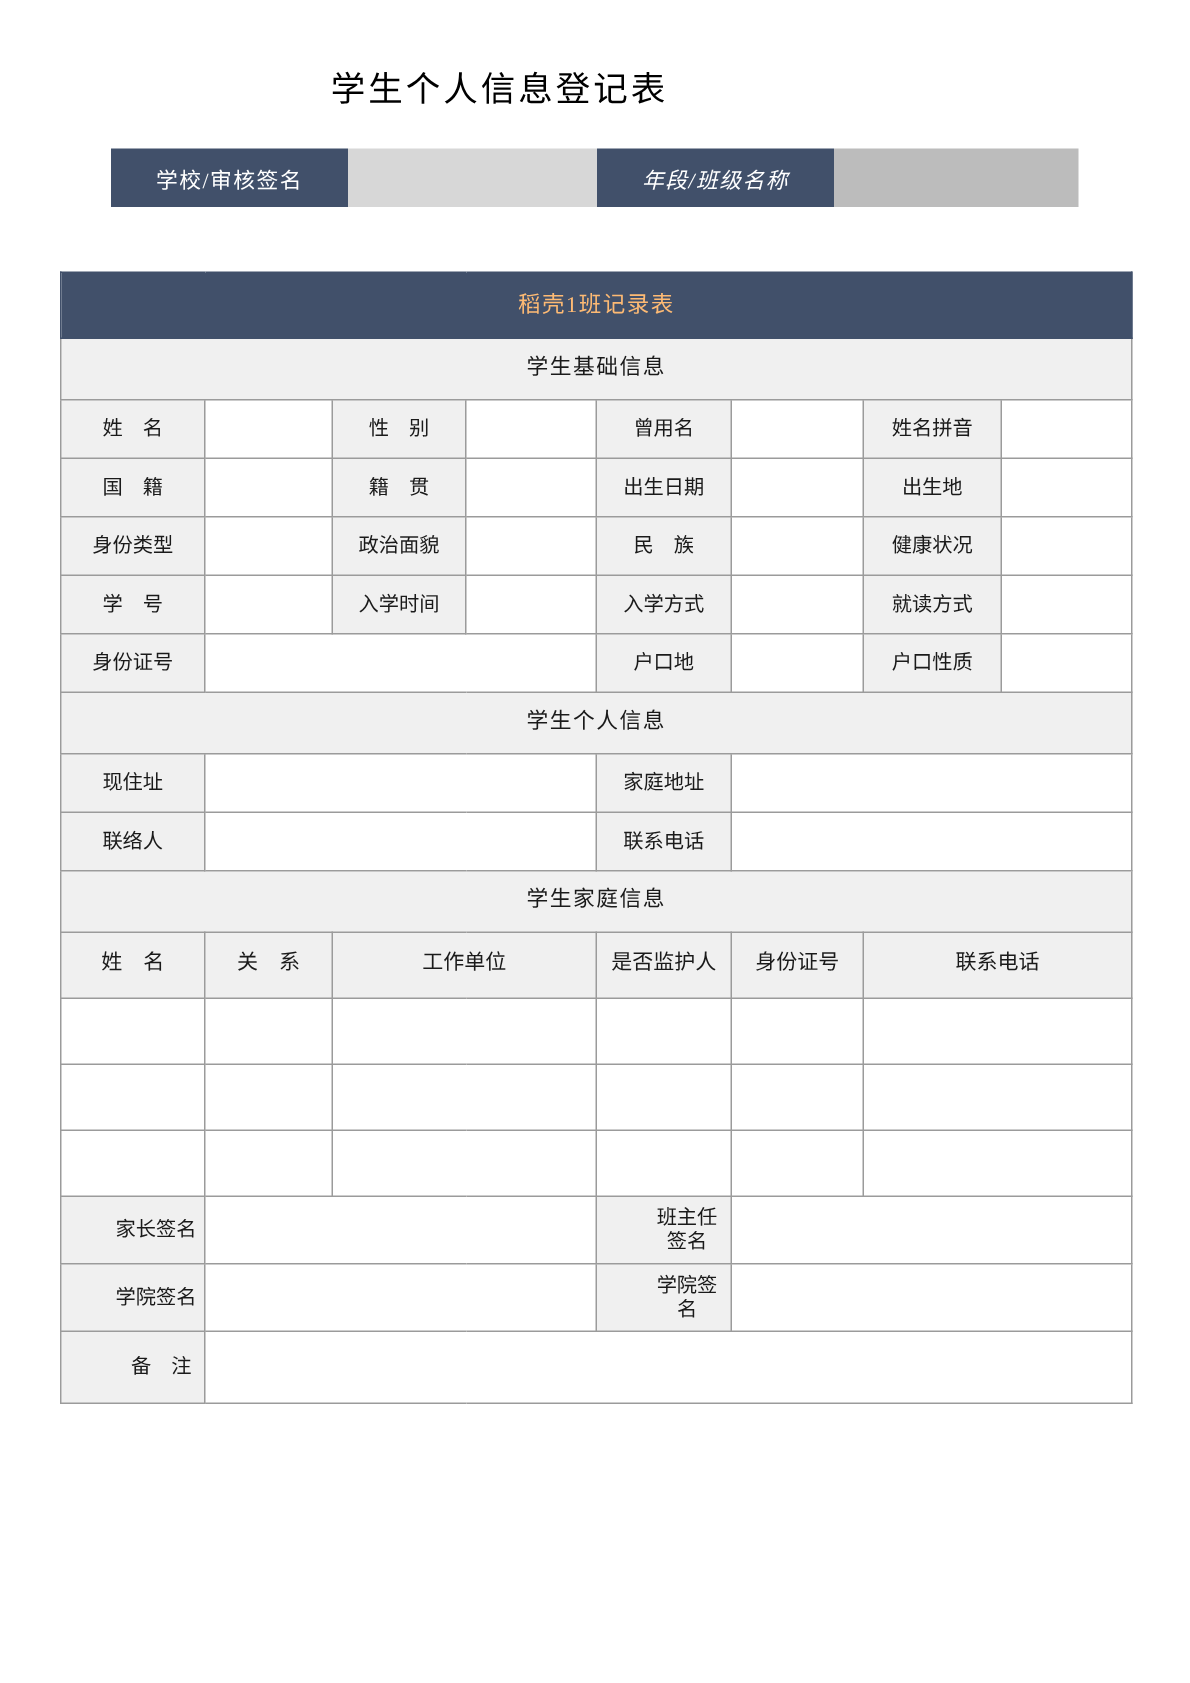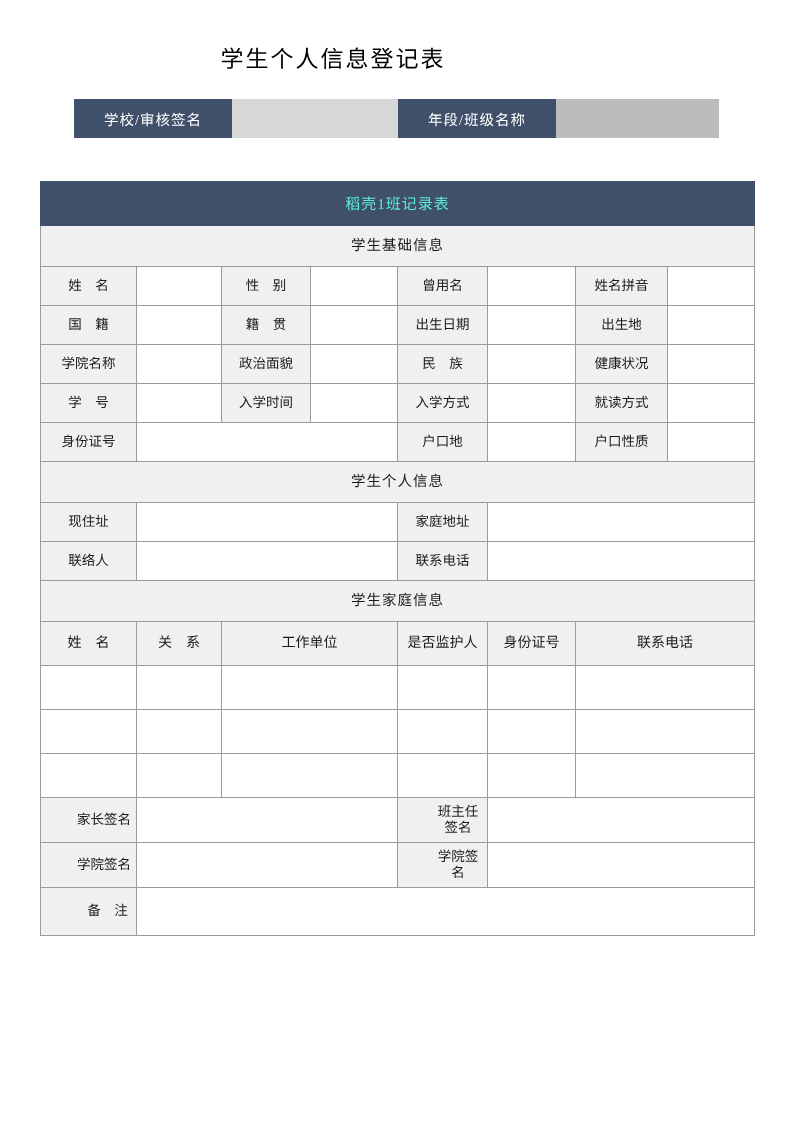--- a/index.html
+++ b/index.html
@@ -53,21 +53,21 @@
     display: flex;
     align-items: center;
     justify-content: center;
     box-sizing: border-box;
   }
   .hb-fill {
     box-sizing: border-box;
   }
   .hb-label-1 { width: 158px; }
   .hb-fill-1  { width: 166px; background: #d7d7d7; }
-  .hb-label-2 { width: 158px; }
+  .hb-label-2 { width: 158px; font-style: italic; }
   .hb-fill-2  { width: 163px; background: #bcbcbc; }
 
   
   .main-table {
     position: absolute;
     left: 40px;
     top: 181px;
     width: 714px;
     border-collapse: collapse;
     table-layout: fixed;
@@ -84,21 +84,21 @@
     line-height: 1.2;
   }
   td.label {
     background: #f0f0f0;
   }
   td.blank {
     background: #ffffff;
   }
   tr.title-row td {
     background: #41506a;
-    color: #5eead4;
+    color: #fdba74;
     height: 44px;
     font-size: 15px;
     letter-spacing: 1px;
     border-color: #41506a;
   }
   tr.section-row td {
     background: #f0f0f0;
     height: 41px;
     font-size: 14.5px;
     letter-spacing: 1px;
@@ -172,21 +172,21 @@
         <td class="blank"></td>
         <td class="label">籍　贯</td>
         <td class="blank"></td>
         <td class="label">出生日期</td>
         <td class="blank"></td>
         <td class="label">出生地</td>
         <td class="blank"></td>
       </tr>
 
       <tr>
-        <td class="label">学院名称</td>
+        <td class="label">身份类型</td>
         <td class="blank"></td>
         <td class="label">政治面貌</td>
         <td class="blank"></td>
         <td class="label">民　族</td>
         <td class="blank"></td>
         <td class="label">健康状况</td>
         <td class="blank"></td>
       </tr>
 
       <tr>

